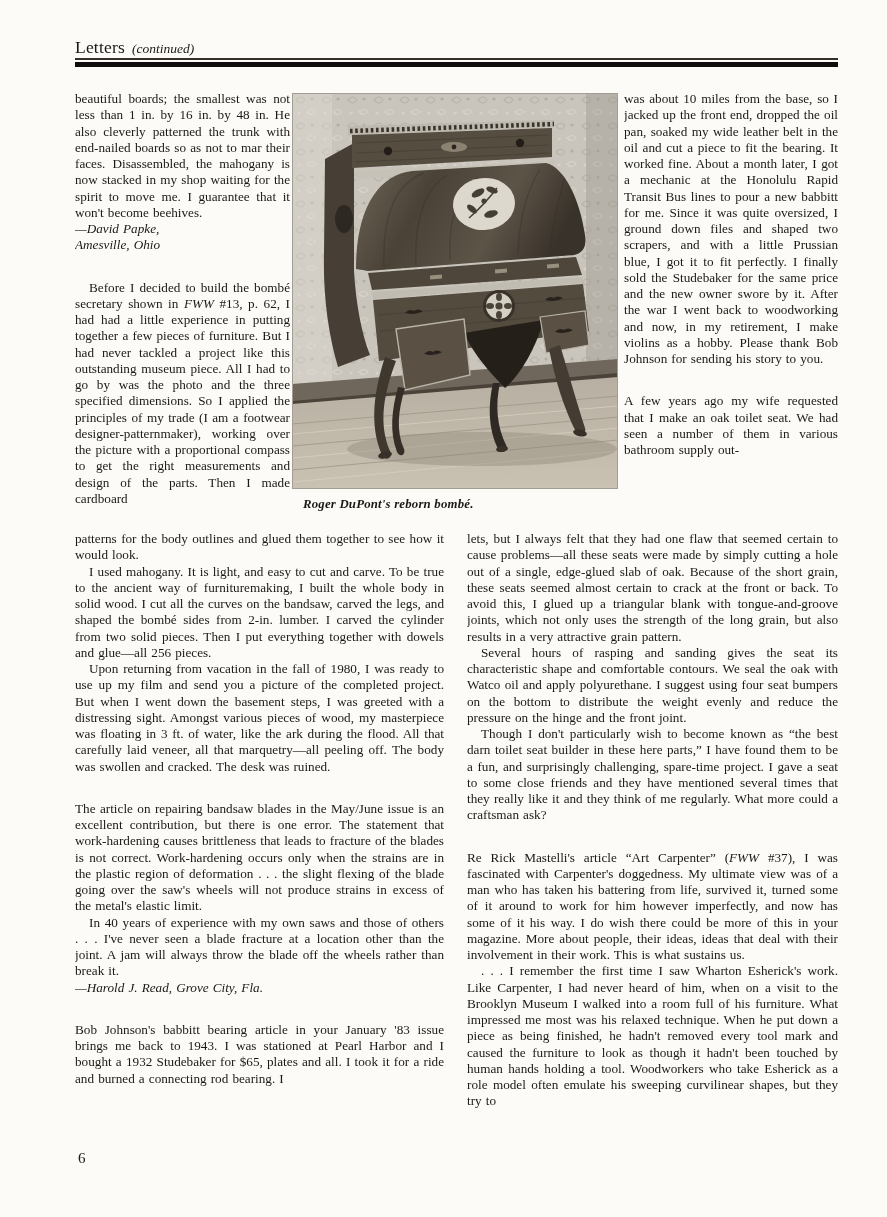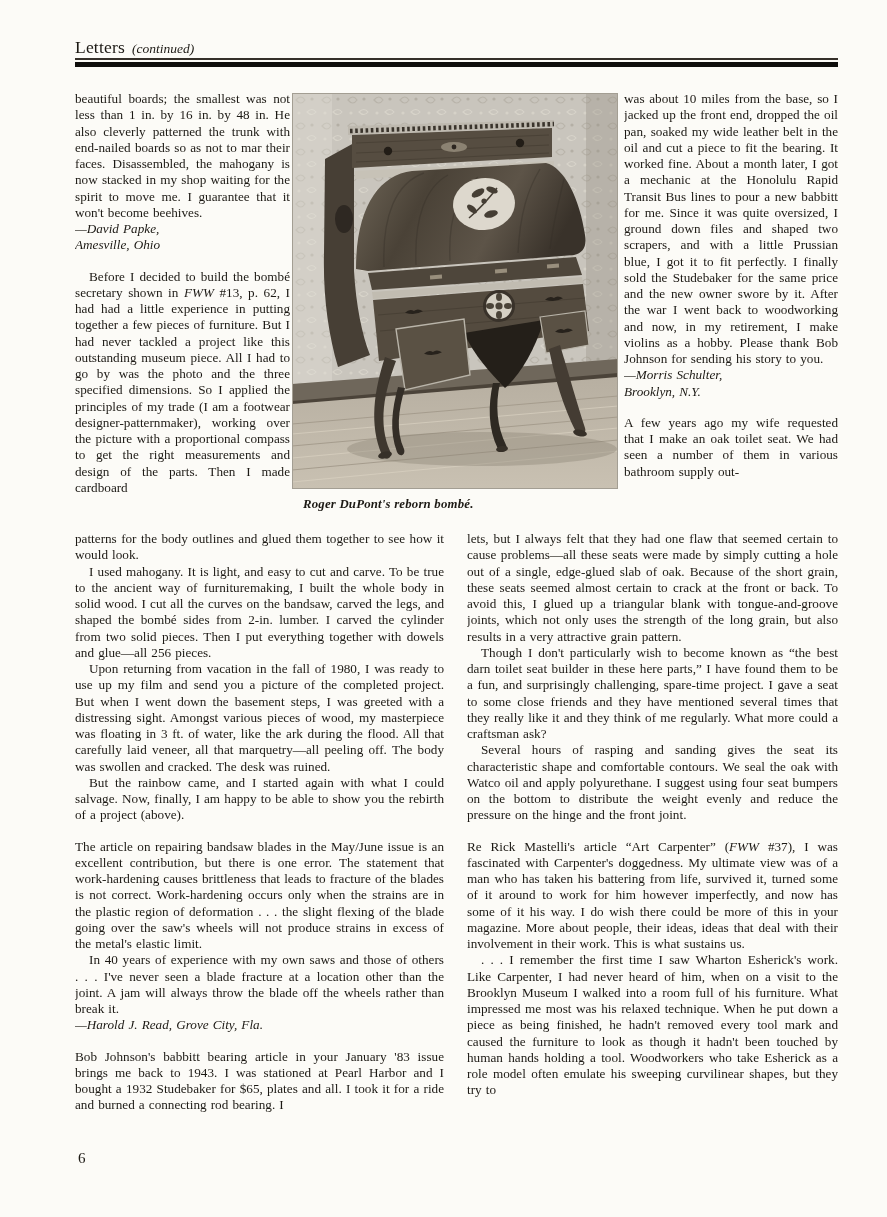--- a/index.html
+++ b/index.html
@@ -27,21 +27,21 @@
     line-height:16.25px;
     word-spacing:.06em;
     hyphens:none;
   }
   #col-left-top  { left:75px;  top:91px;  width:215px; height:438px; }
   #col-right-top { left:624px; top:91px;  width:214px; height:438px; }
   #col-left-main { left:75px;  top:531px; width:369px; height:628px; }
   #col-right-main{ left:467px; top:531px; width:371px; height:642px; }
   .para { text-align:justify; }
   .para.indent { text-indent:14px; }
-  .para.gap { margin-top:15px; }
+  .para.gap { margin-top:26px; }
   .sig { font-style:italic; padding-right:5px; }
   
   #photo { left:292px; top:93px; width:326px; height:396px; }
   #photo svg { display:block; }
   #caption { left:303px; top:497px; font-style:italic; font-weight:700; font-size:12.8px; letter-spacing:.2px; }
   #pagenum { left:78px; top:1150px; font-size:15px; }
 </style>
 </head>
 <body>
 
@@ -54,42 +54,37 @@
 <div class="col" id="col-left-top">
     <p class="para">beautiful boards; the smallest was not less than 1 in. by 16 in. by 48 in. He also cleverly patterned the trunk with end-nailed boards so as not to mar their faces. Disassembled, the mahogany is now stacked in my shop waiting for the spirit to move me. I guarantee that it won't become beehives.</p>
     <div class="sig">
       <div>—David Papke,</div>
       <div>Amesville, Ohio</div>
     </div>
     <p class="para indent gap">Before I decided to build the bombé secretary shown in <i>FWW</i> #13, p. 62, I had had a little experience in putting together a few pieces of furniture. But I had never tackled a project like this outstanding museum piece. All I had to go by was the photo and the three specified dimensions. So I applied the principles of my trade (I am a footwear designer-patternmaker), working over the picture with a proportional compass to get the right measurements and design of the parts. Then I made cardboard</p>
   </div>
 <div class="col" id="col-right-top">
     <p class="para">was about 10 miles from the base, so I jacked up the front end, dropped the oil pan, soaked my wide leather belt in the oil and cut a piece to fit the bearing. It worked fine. About a month later, I got a mechanic at the Honolulu Rapid Transit Bus lines to pour a new babbitt for me. Since it was quite oversized, I ground down files and shaped two scrapers, and with a little Prussian blue, I got it to fit perfectly. I finally sold the Studebaker for the same price and the new owner swore by it. After the war I went back to woodworking and now, in my retirement, I make violins as a hobby. Please thank Bob Johnson for sending his story to you.</p>
-    <div class="sig">
-      <div>—Morris Schulter,</div>
-      <div>Brooklyn, N.Y.</div>
-    </div>
     <p class="para gap">A few years ago my wife requested that I make an oak toilet seat. We had seen a number of them in various bathroom supply out-</p>
   </div>
 <div class="col" id="col-left-main">
     <p class="para">patterns for the body outlines and glued them together to see how it would look.</p>
     <p class="para indent">I used mahogany. It is light, and easy to cut and carve. To be true to the ancient way of furnituremaking, I built the whole body in solid wood. I cut all the curves on the bandsaw, carved the legs, and shaped the bombé sides from 2-in. lumber. I carved the cylinder from two solid pieces. Then I put everything together with dowels and glue—all 256 pieces.</p>
     <p class="para indent">Upon returning from vacation in the fall of 1980, I was ready to use up my film and send you a picture of the completed project. But when I went down the basement steps, I was greeted with a distressing sight. Amongst various pieces of wood, my masterpiece was floating in 3 ft. of water, like the ark during the flood. All that carefully laid veneer, all that marquetry—all peeling off. The body was swollen and cracked. The desk was ruined.</p>
-    <p class="para indent">But the rainbow came, and I started again with what I could salvage. Now, finally, I am happy to be able to show you the rebirth of a project (above).</p>
     <p class="para gap">The article on repairing bandsaw blades in the May/June issue is an excellent contribution, but there is one error. The statement that work-hardening causes brittleness that leads to fracture of the blades is not correct. Work-hardening occurs only when the strains are in the plastic region of deformation . . . the slight flexing of the blade going over the saw's wheels will not produce strains in excess of the metal's elastic limit.</p>
     <p class="para indent">In 40 years of experience with my own saws and those of others . . . I've never seen a blade fracture at a location other than the joint. A jam will always throw the blade off the wheels rather than break it.</p>
     <div class="sig">
       <div>—Harold J. Read, Grove City, Fla.</div>
     </div>
     <p class="para gap">Bob Johnson's babbitt bearing article in your January '83 issue brings me back to 1943. I was stationed at Pearl Harbor and I bought a 1932 Studebaker for $65, plates and all. I took it for a ride and burned a connecting rod bearing. I</p>
   </div>
 <div class="col" id="col-right-main">
     <p class="para">lets, but I always felt that they had one flaw that seemed certain to cause problems—all these seats were made by simply cutting a hole out of a single, edge-glued slab of oak. Because of the short grain, these seats seemed almost certain to crack at the front or back. To avoid this, I glued up a triangular blank with tongue-and-groove joints, which not only uses the strength of the long grain, but also results in a very attractive grain pattern.</p>
+    <p class="para indent">Several hours of rasping and sanding gives the seat its characteristic shape and comfortable contours. We seal the oak with Watco oil and apply polyurethane. I suggest using four seat bumpers on the bottom to distribute the weight evenly and reduce the pressure on the hinge and the front joint.</p>
     <p class="para indent">Though I don't particularly wish to become known as “the best darn toilet seat builder in these here parts,” I have found them to be a fun, and surprisingly challenging, spare-time project. I gave a seat to some close friends and they have mentioned several times that they really like it and they think of me regularly. What more could a craftsman ask?</p>
-    <p class="para indent">Several hours of rasping and sanding gives the seat its characteristic shape and comfortable contours. We seal the oak with Watco oil and apply polyurethane. I suggest using four seat bumpers on the bottom to distribute the weight evenly and reduce the pressure on the hinge and the front joint.</p>
     <p class="para gap">Re Rick Mastelli's article “Art Carpenter” (<i>FWW</i> #37), I was fascinated with Carpenter's doggedness. My ultimate view was of a man who has taken his battering from life, survived it, turned some of it around to work for him however imperfectly, and now has some of it his way. I do wish there could be more of this in your magazine. More about people, their ideas, ideas that deal with their involvement in their work. This is what sustains us.</p>
     <p class="para indent">. . . I remember the first time I saw Wharton Esherick's work. Like Carpenter, I had never heard of him, when on a visit to the Brooklyn Museum I walked into a room full of his furniture. What impressed me most was his relaxed technique. When he put down a piece as being finished, he hadn't removed every tool mark and caused the furniture to look as though it hadn't been touched by human hands holding a tool. Woodworkers who take Esherick as a role model often emulate his sweeping curvilinear shapes, but they try to</p>
   </div>
 
 <figure class="abs" id="photo">
   <svg viewBox="0 0 326 396" width="326" height="396">
     <defs>
       <pattern id="wp" width="26" height="26" patternUnits="userSpaceOnUse">
         <rect width="26" height="26" fill="#c9c5bd"></rect>
         <path d="M4 7 Q9 1 13 7 Q9 13 4 7 Z" fill="none" stroke="#b9b4aa" stroke-width="1.2"></path>

